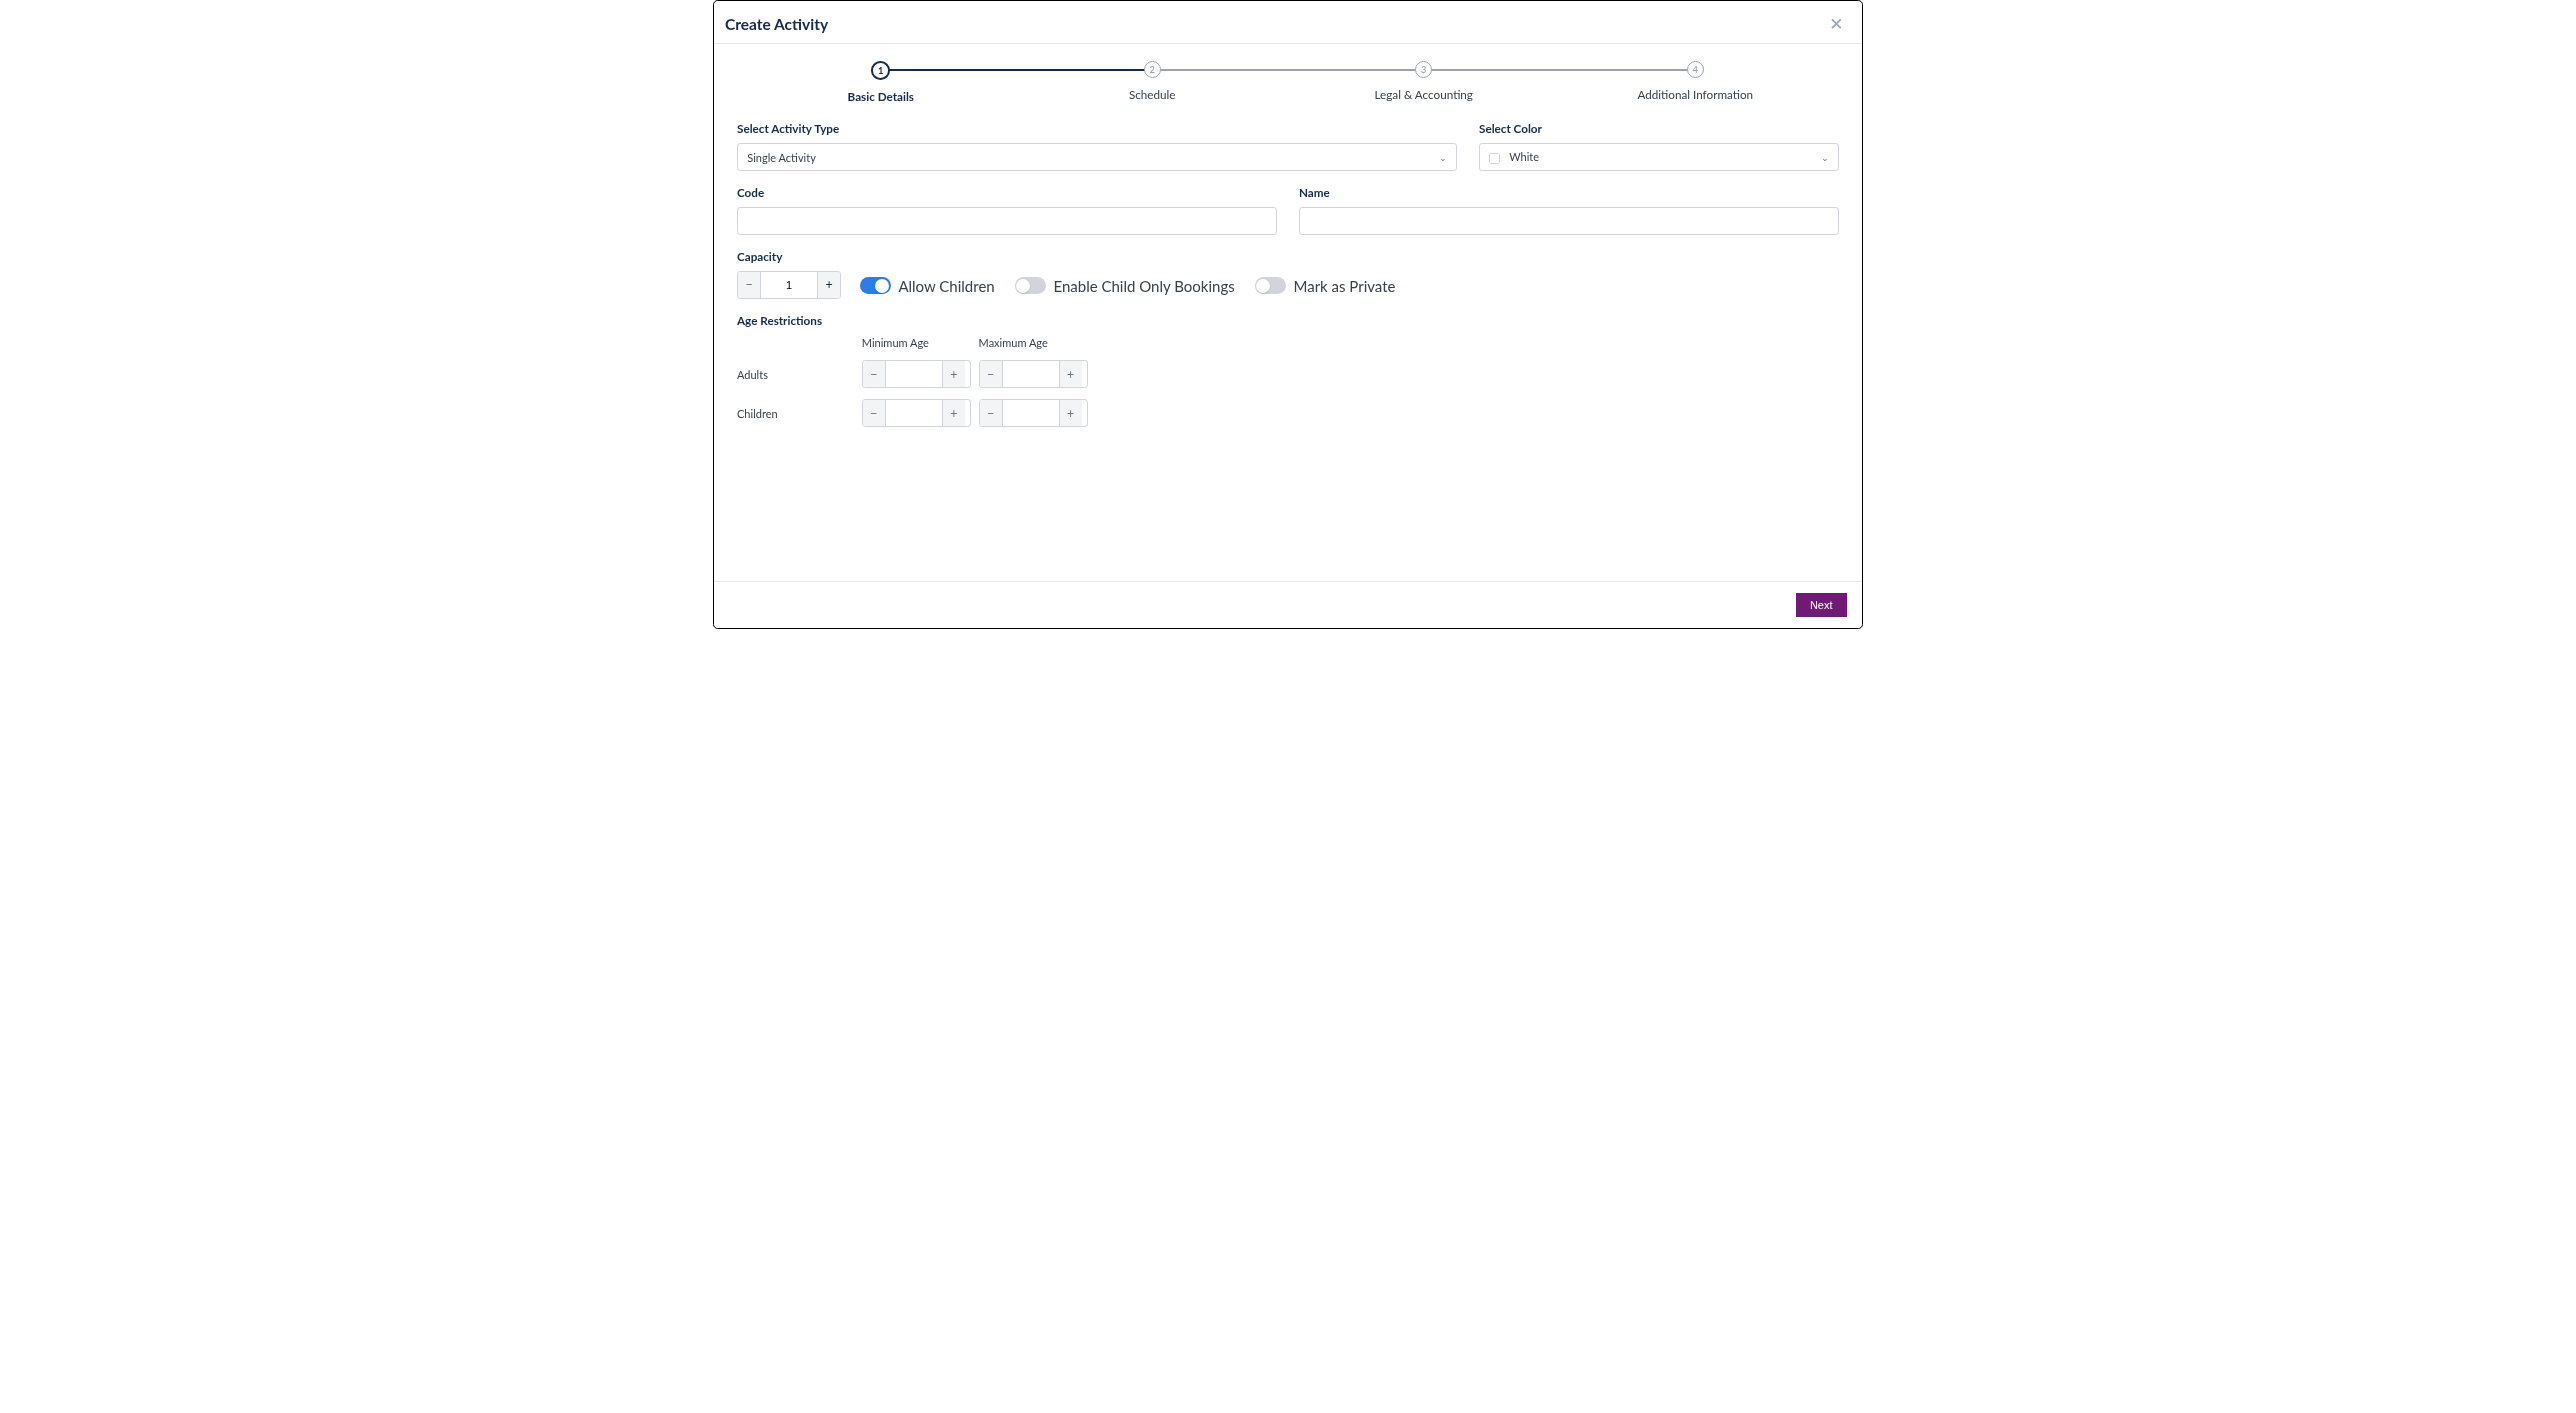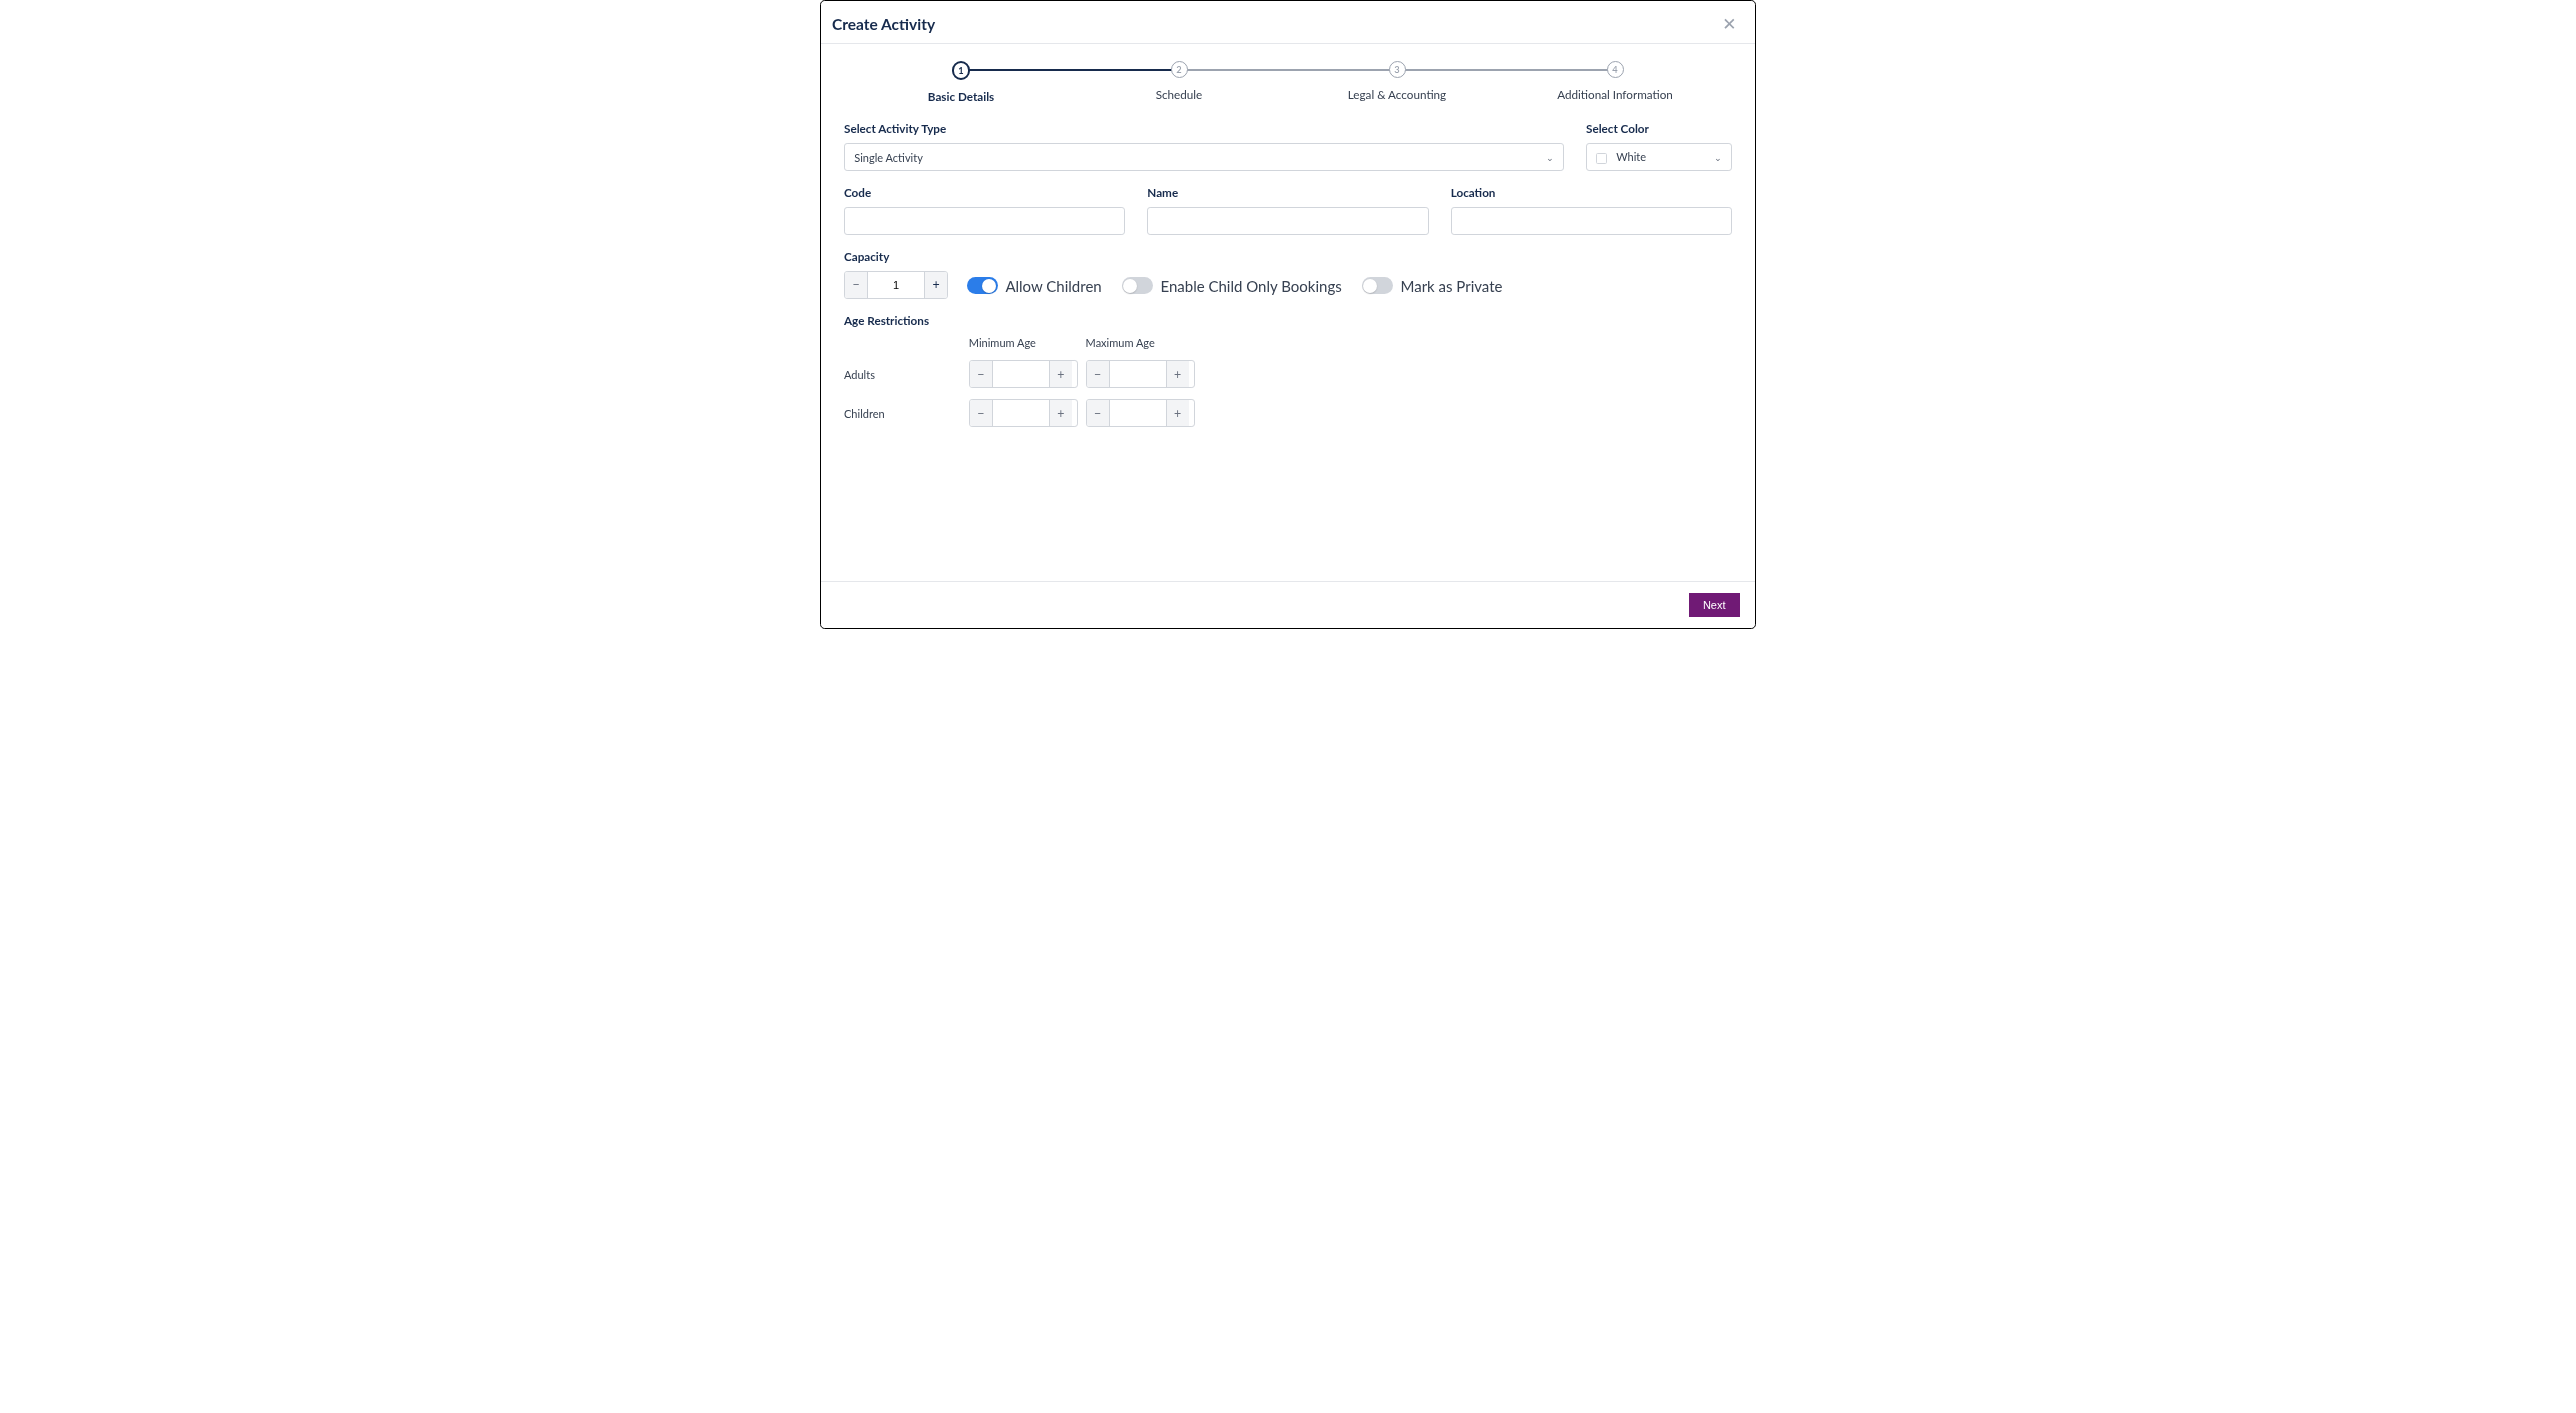--- a/index.html
+++ b/index.html
@@ -3,21 +3,21 @@
 <meta charset="utf-8">
 <style>
   * { box-sizing: border-box; }
   html, body {
     margin: 0; padding: 0;
     font-family: "Lato", "Helvetica Neue", Arial, sans-serif;
     color: #172B4D;
     background: #fff;
   }
   .modal {
-    width: 936px;
+    width: 1150px;
     margin: 0 auto;
     border: 1.6px solid #000;
     border-radius: 4.7px;
     overflow: hidden;
     display: flex;
     flex-direction: column;
     min-height: 629px;
   }
   .modal-header {
     display: flex;
@@ -276,24 +276,20 @@
       </div>
     </div>
 
     <div class="row">
       <div class="field" style="flex: 1;">
         <div class="field-label">Code</div>
         <input class="text-input" value="" style="">
       </div>
       <div class="field" style="flex: 1;">
         <div class="field-label">Name</div>
-        <input class="text-input" value="" style="">
-      </div>
-      <div class="field" style="flex: 1;">
-        <div class="field-label">Location</div>
         <input class="text-input" value="" style="">
       </div>
     </div>
 
     <div class="field" style="margin-bottom:4.7px;">
       <div class="field-label">Capacity</div>
       <div style="display:flex; align-items:center; gap:18.6px;">
         <div class="stepper-input">
           <div class="btn minus">
               <span>−</span>

